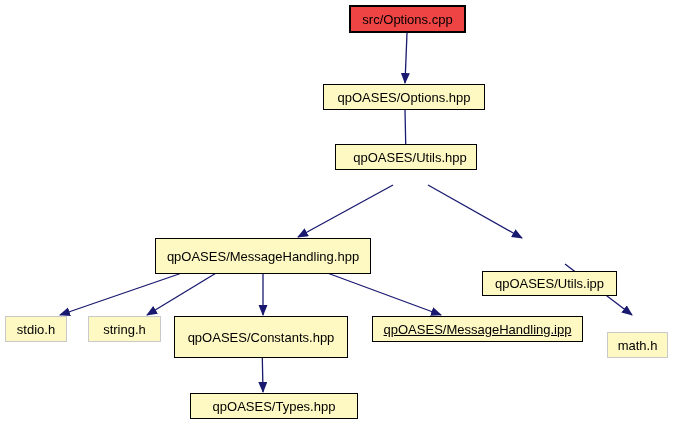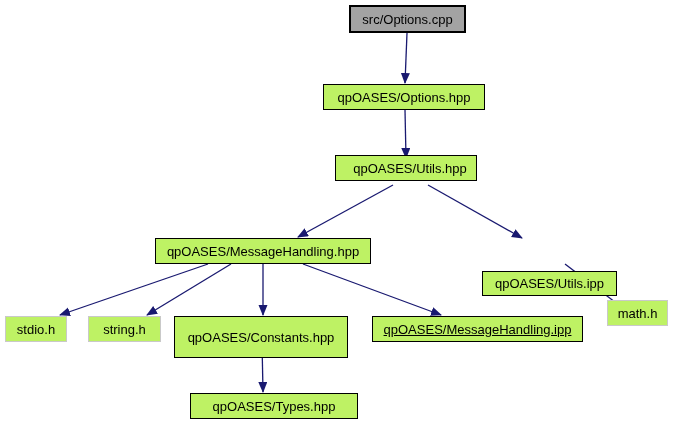--- a/index.html
+++ b/index.html
@@ -25,29 +25,29 @@
   .node {
     position: absolute;
     box-sizing: border-box;
     display: flex;
     align-items: center;
     justify-content: center;
     white-space: nowrap;
     font-size: 13px;
     line-height: 1;
     color: #000000;
-    background: #bef264;
+    background: #fef9c3;
     border: 1px solid #000000;
     cursor: default;
   }
   .node.internal {
     cursor: pointer;
   }
   .node.root {
-    background: #a3a3a3;
+    background: #ef4444;
     border-width: 2px;
   }
   .node.external {
     border-color: #c9c9c9;
     text-align: right;
   }
 </style>
 </head>
 <body>
 
@@ -71,41 +71,41 @@
         <line x1="262" y1="342" x2="263" y2="392" stroke="#191970" stroke-width="1.3" marker-end="url(#arrowhead)"></line>
       </g>
   </svg>
   <div id="node-layer">
       <div class="node root" style="left: 349px; top: 5px; width: 117px; height: 28px;">
         <span>src/Options.cpp</span>
       </div>
       <div class="node internal" style="left: 323px; top: 84px; width: 162px; height: 26px;">
         <span>qpOASES/Options.hpp</span>
       </div>
-      <div class="node internal" style="left: 335px; top: 155px; width: 142px; height: 26px; padding-left: 8px;">
+      <div class="node internal" style="left: 335px; top: 144px; width: 142px; height: 26px; padding-left: 8px;">
         <span>qpOASES/Utils.hpp</span>
       </div>
-      <div class="node internal" style="left: 155px; top: 238px; width: 216px; height: 26px;">
+      <div class="node internal" style="left: 155px; top: 238px; width: 216px; height: 36px;">
         <span>qpOASES/MessageHandling.hpp</span>
       </div>
       <div class="node internal" style="left: 482px; top: 239px; width: 135px; height: 25px; margin-top: 32px;">
         <span>qpOASES/Utils.ipp</span>
       </div>
       <div class="node external" style="left: 5px; top: 316px; width: 62px; height: 26px;">
         <span>stdio.h</span>
       </div>
       <div class="node external" style="left: 88px; top: 316px; width: 73px; height: 26px;">
         <span>string.h</span>
       </div>
       <div class="node internal" style="left: 174px; top: 316px; width: 174px; height: 42px;">
         <span>qpOASES/Constants.hpp</span>
       </div>
       <div class="node internal" style="left: 372px; top: 316px; width: 211px; height: 26px; text-decoration: underline;">
         <span>qpOASES/MessageHandling.ipp</span>
       </div>
-      <div class="node external" style="left: 607px; top: 300px; width: 61px; height: 26px;">
+      <div class="node external" style="left: 607px; top: 332px; width: 61px; height: 26px;">
         <span>math.h</span>
       </div>
       <div class="node internal" style="left: 190px; top: 371px; width: 168px; height: 26px; margin-top: 22px;">
         <span>qpOASES/Types.hpp</span>
       </div>
     </div>
 </div>
 
 </body></html>

